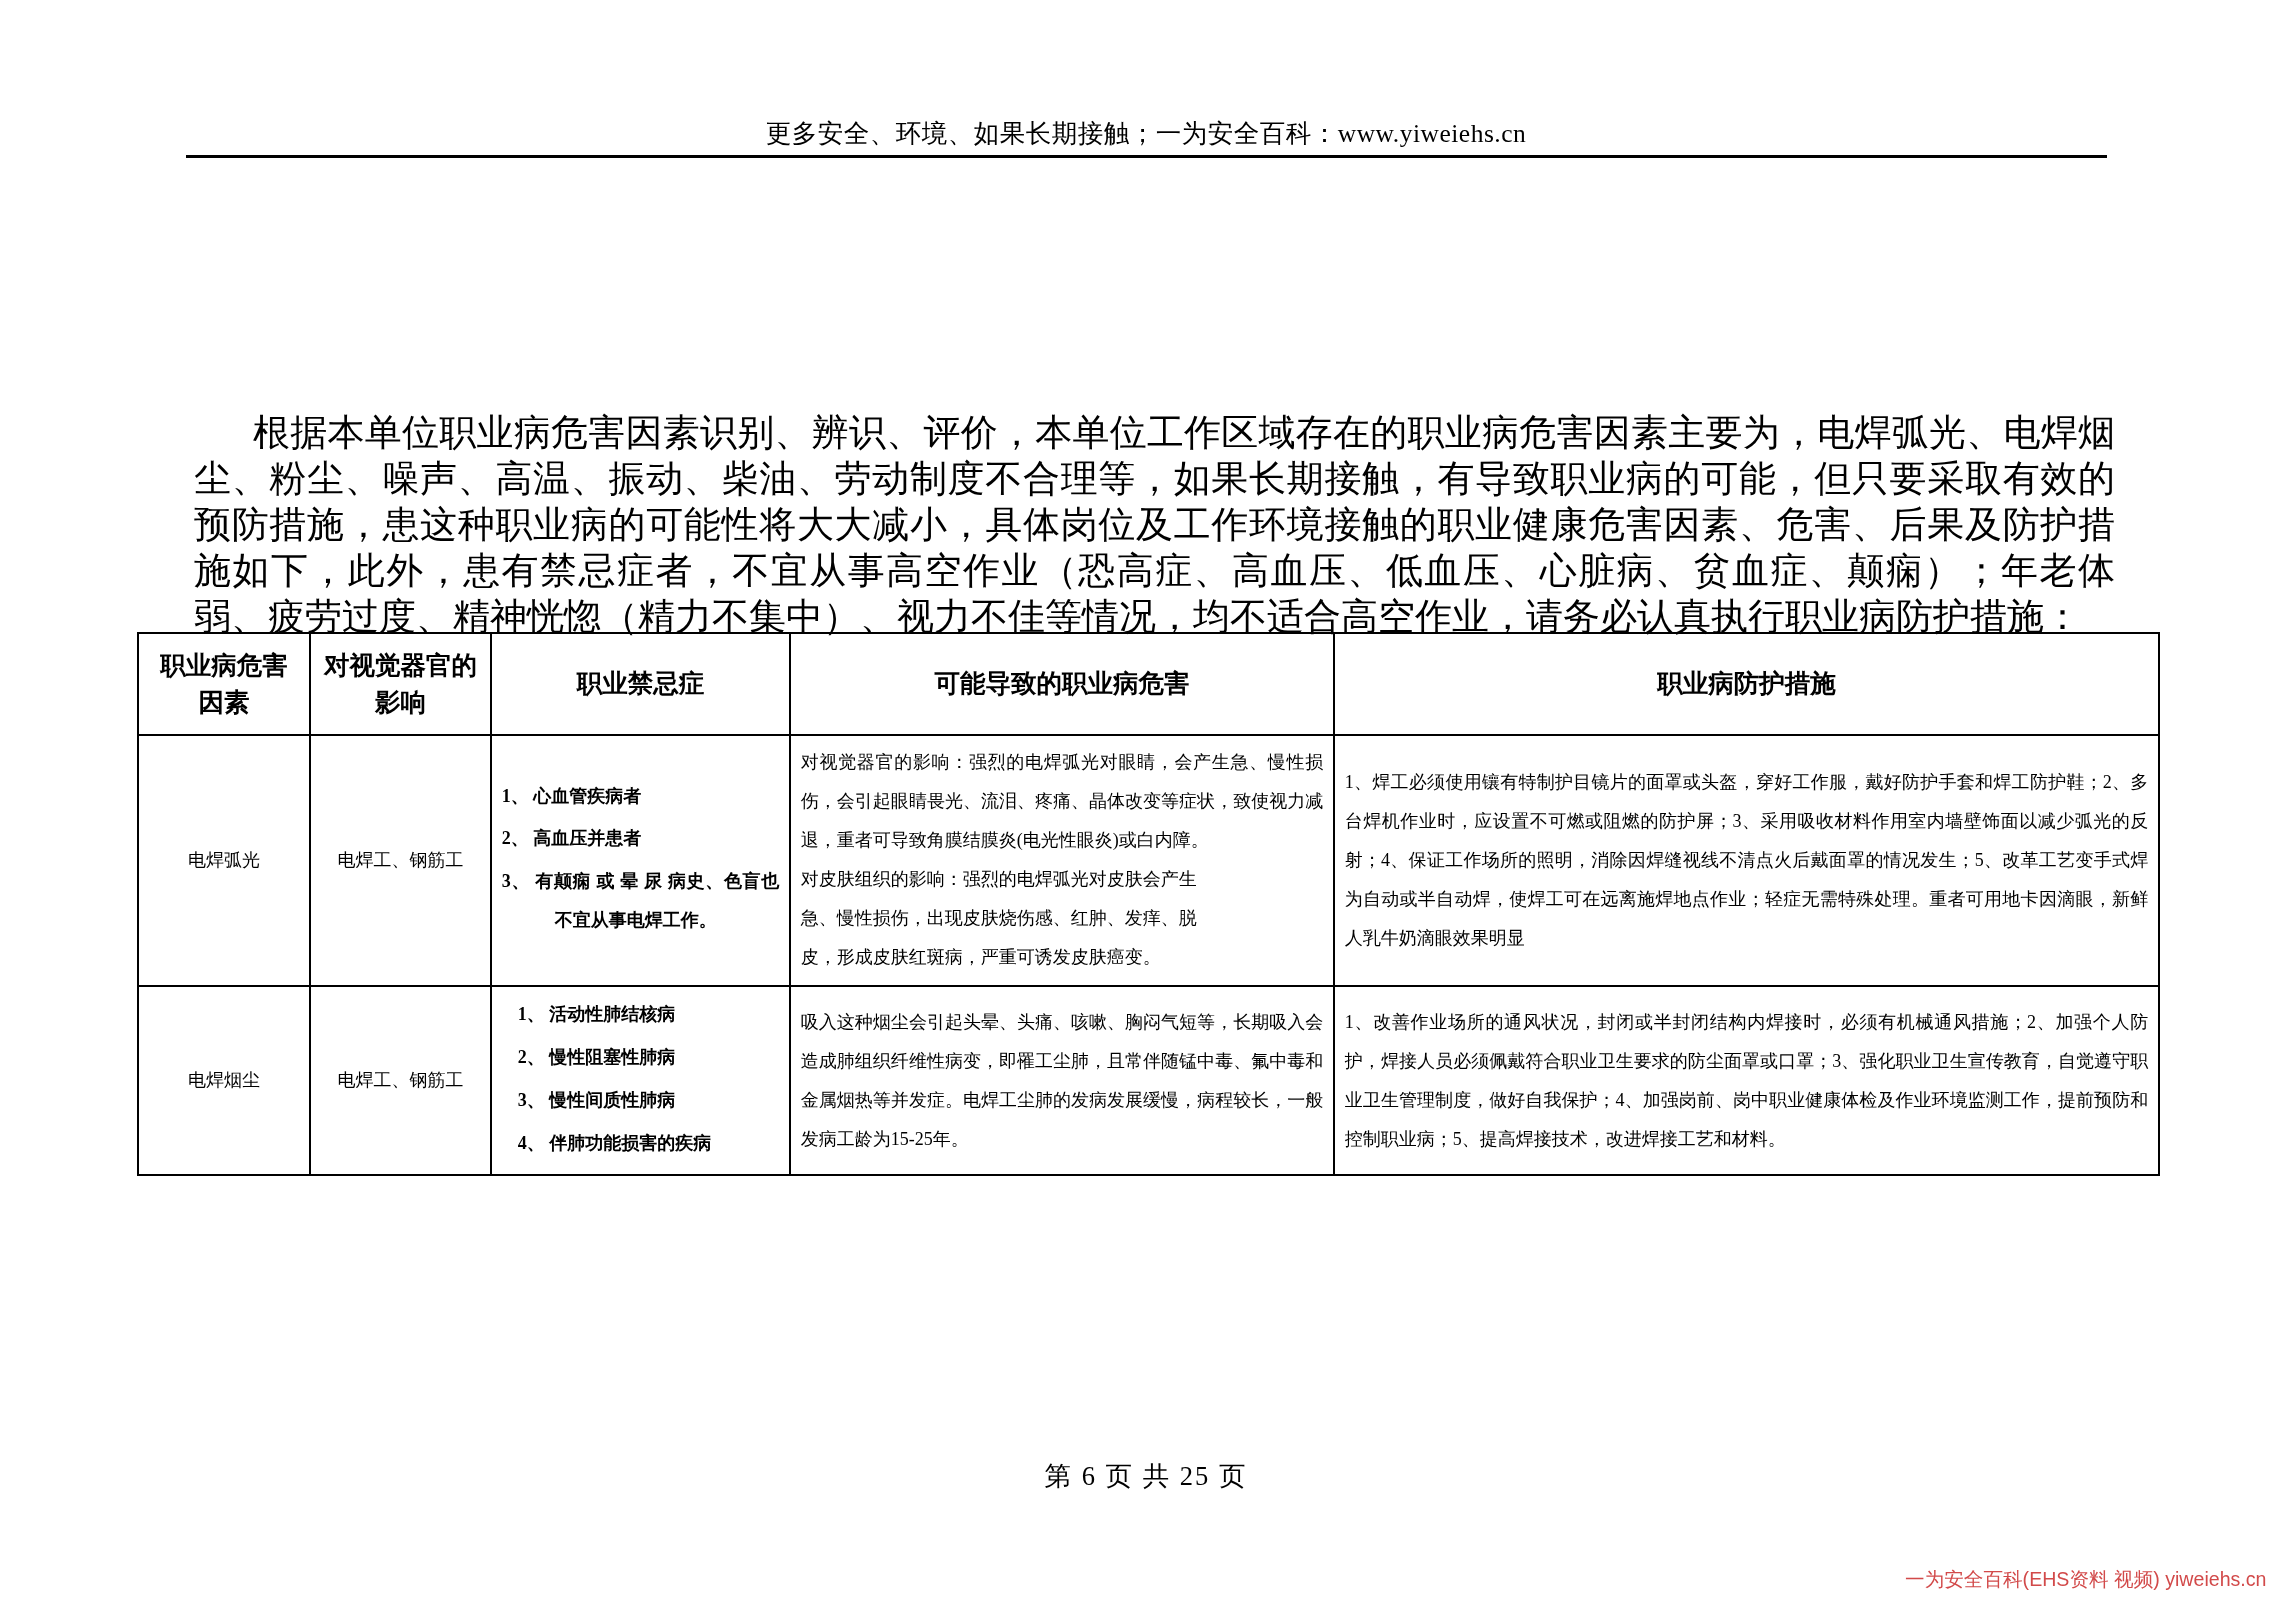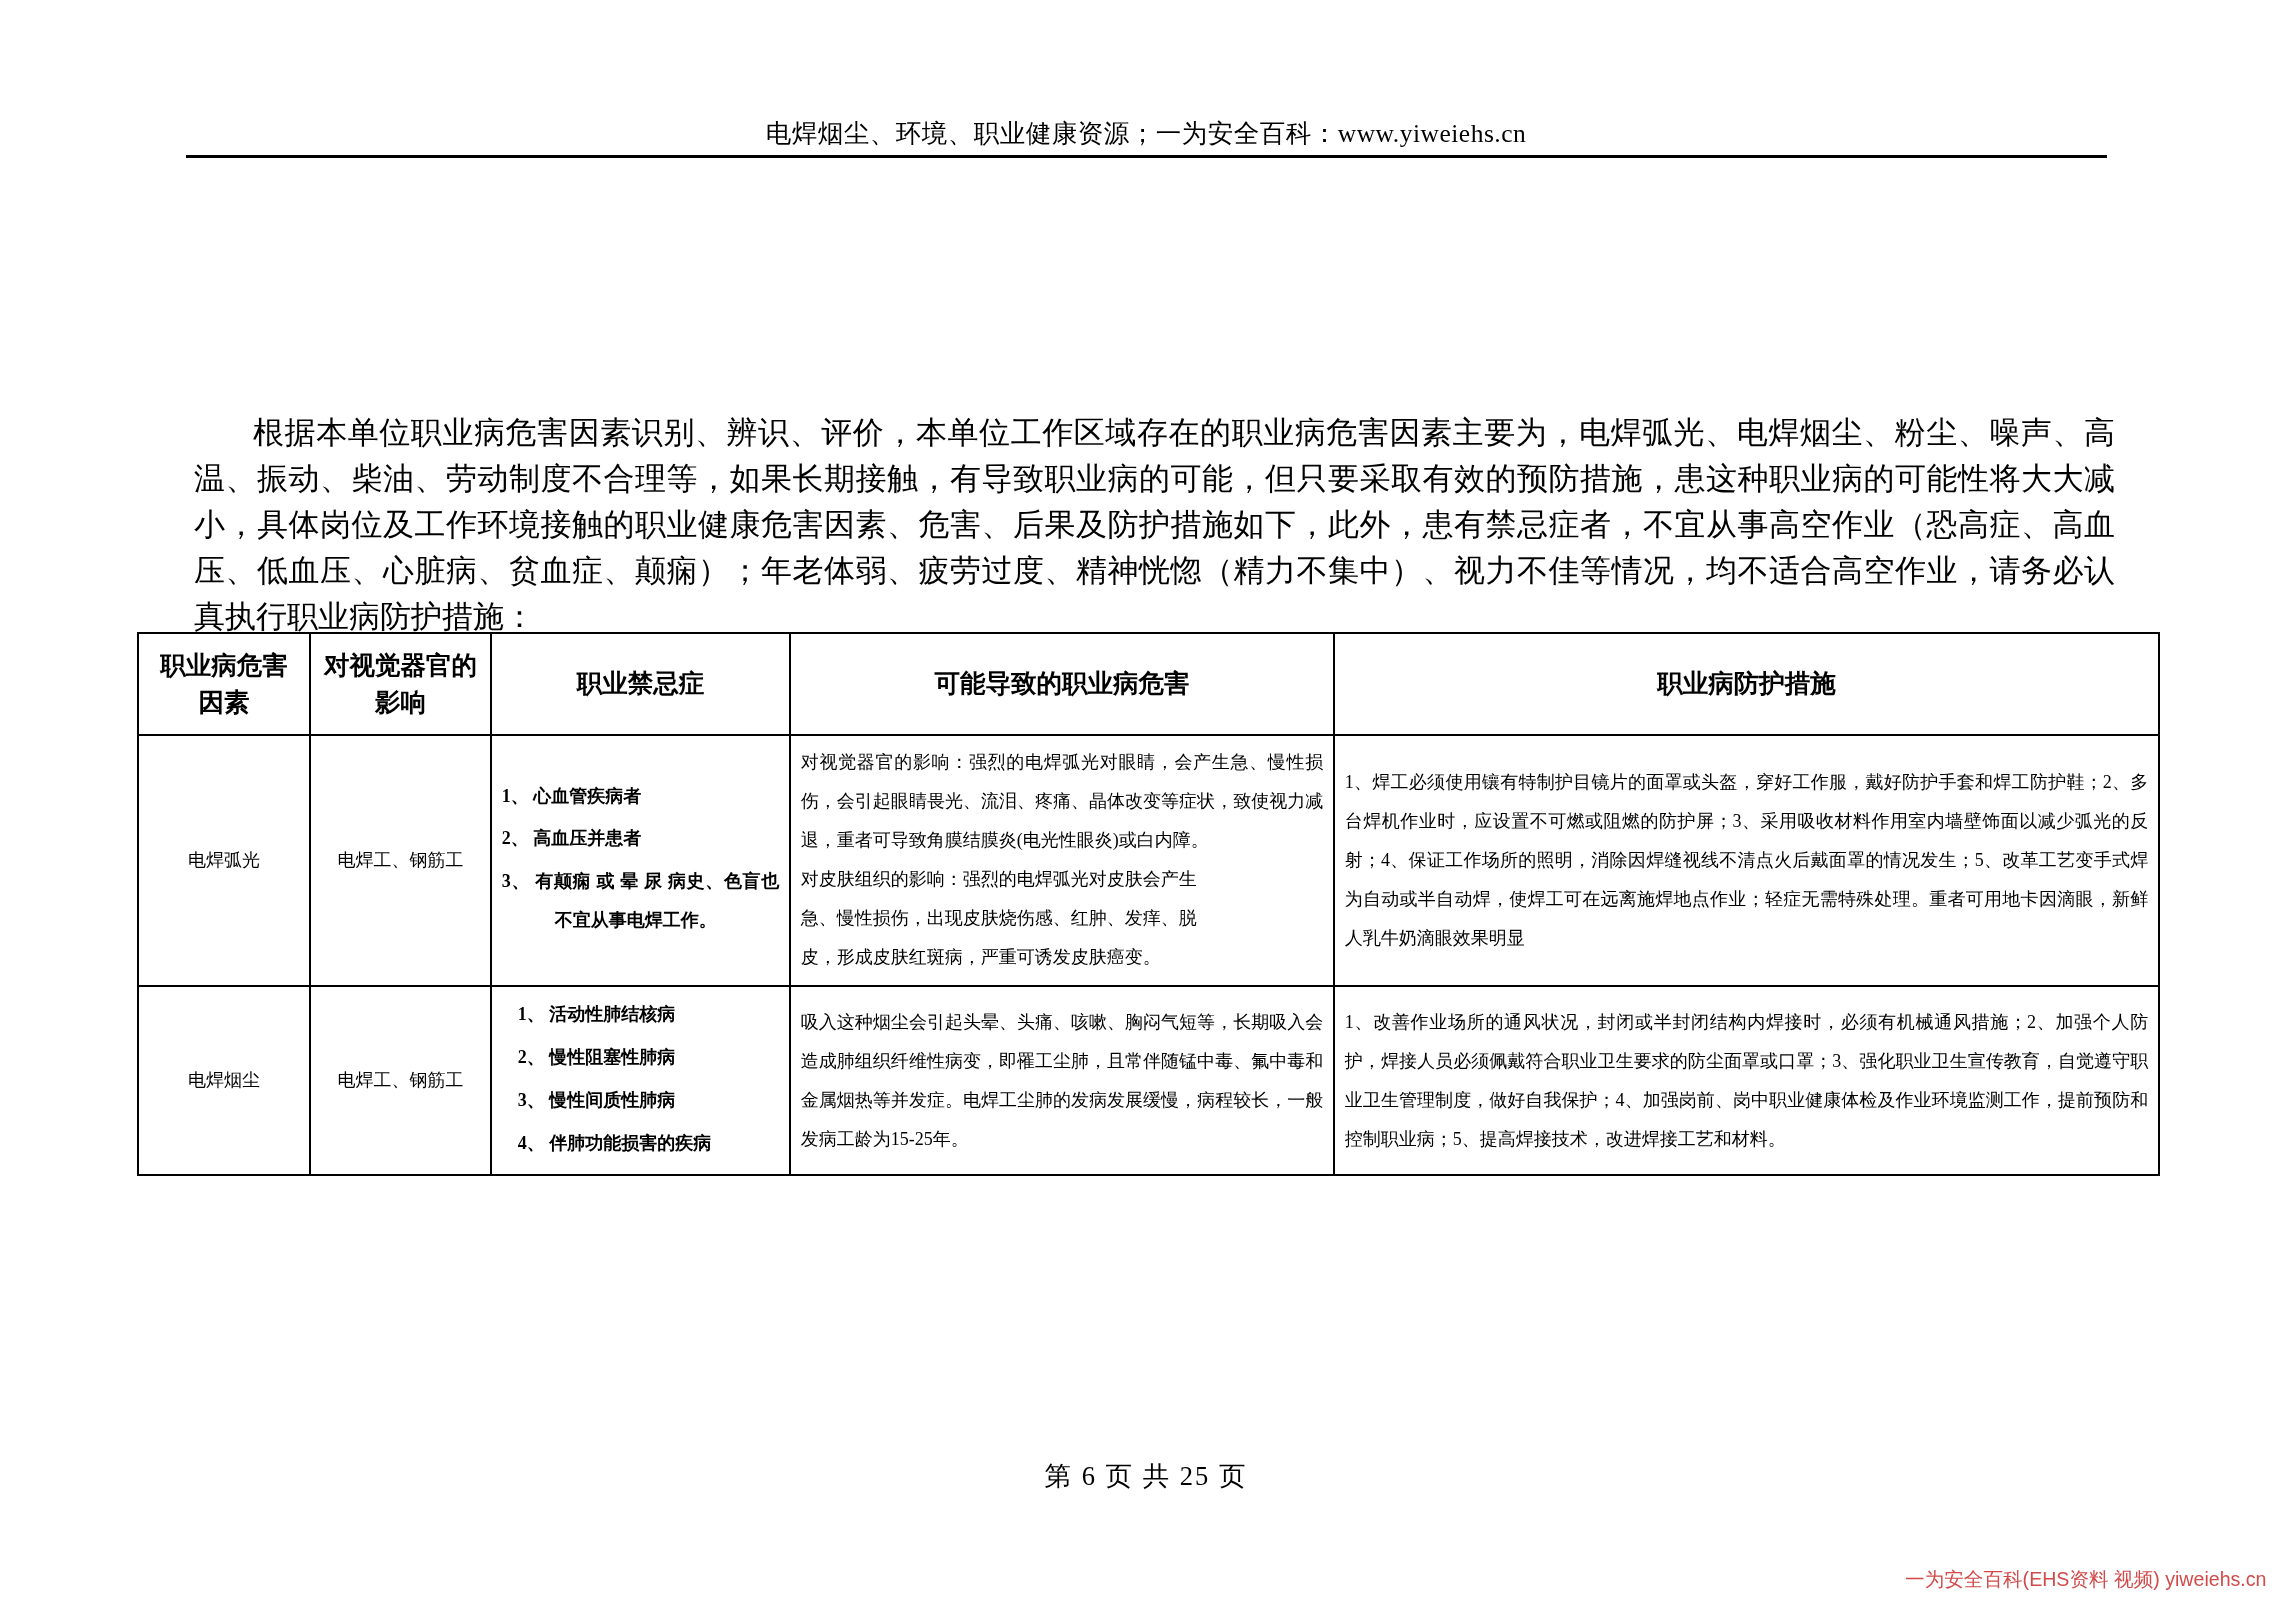--- a/index.html
+++ b/index.html
@@ -52,21 +52,21 @@
   }
   .doc-title span {
     border-bottom: 3.9px solid #000;
     padding-bottom: 3.9px;
   }
   .intro {
     position: absolute;
     left: 194px;
     top: 410px;
     width: 1921px;
-    font-size: 31px;
+    font-size: 37px;
     line-height: 46px;
     text-align: justify;
     text-justify: inter-ideograph;
     text-indent: 59px;
     font-family: "Liberation Serif", "DejaVu Serif", serif;
   }
   table.main {
     position: absolute;
     left: 137px;
     top: 632px;
@@ -149,21 +149,21 @@
     font-size: 19.6px;
     color: #d24a4a;
     font-family: Liberation Sans, sans-serif;
   }
 </style>
 </head>
 <body>
 
 <div class="page">
 
-  <div class="header-note">电焊烟尘、环境、职业健康资源；一为安全百科：www.yiweiehs.cn</div>
+  <div class="header-note">更多安全、环境、如果长期接触；一为安全百科：www.yiweiehs.cn</div>
   <div class="header-rule"></div>
 
 
   <div class="intro">根据本单位职业病危害因素识别、辨识、评价，本单位工作区域存在的职业病危害因素主要为，电焊弧光、电焊烟尘、粉尘、噪声、高温、振动、柴油、劳动制度不合理等，如果长期接触，有导致职业病的可能，但只要采取有效的预防措施，患这种职业病的可能性将大大减小，具体岗位及工作环境接触的职业健康危害因素、危害、后果及防护措施如下，此外，患有禁忌症者，不宜从事高空作业（恐高症、高血压、低血压、心脏病、贫血症、颠痫）；年老体弱、疲劳过度、精神恍惚（精力不集中）、视力不佳等情况，均不适合高空作业，请务必认真执行职业病防护措施：</div>
 
   <table class="main">
     <colgroup>
       <col class="col1">
         <col class="col2">
         <col class="col3">

